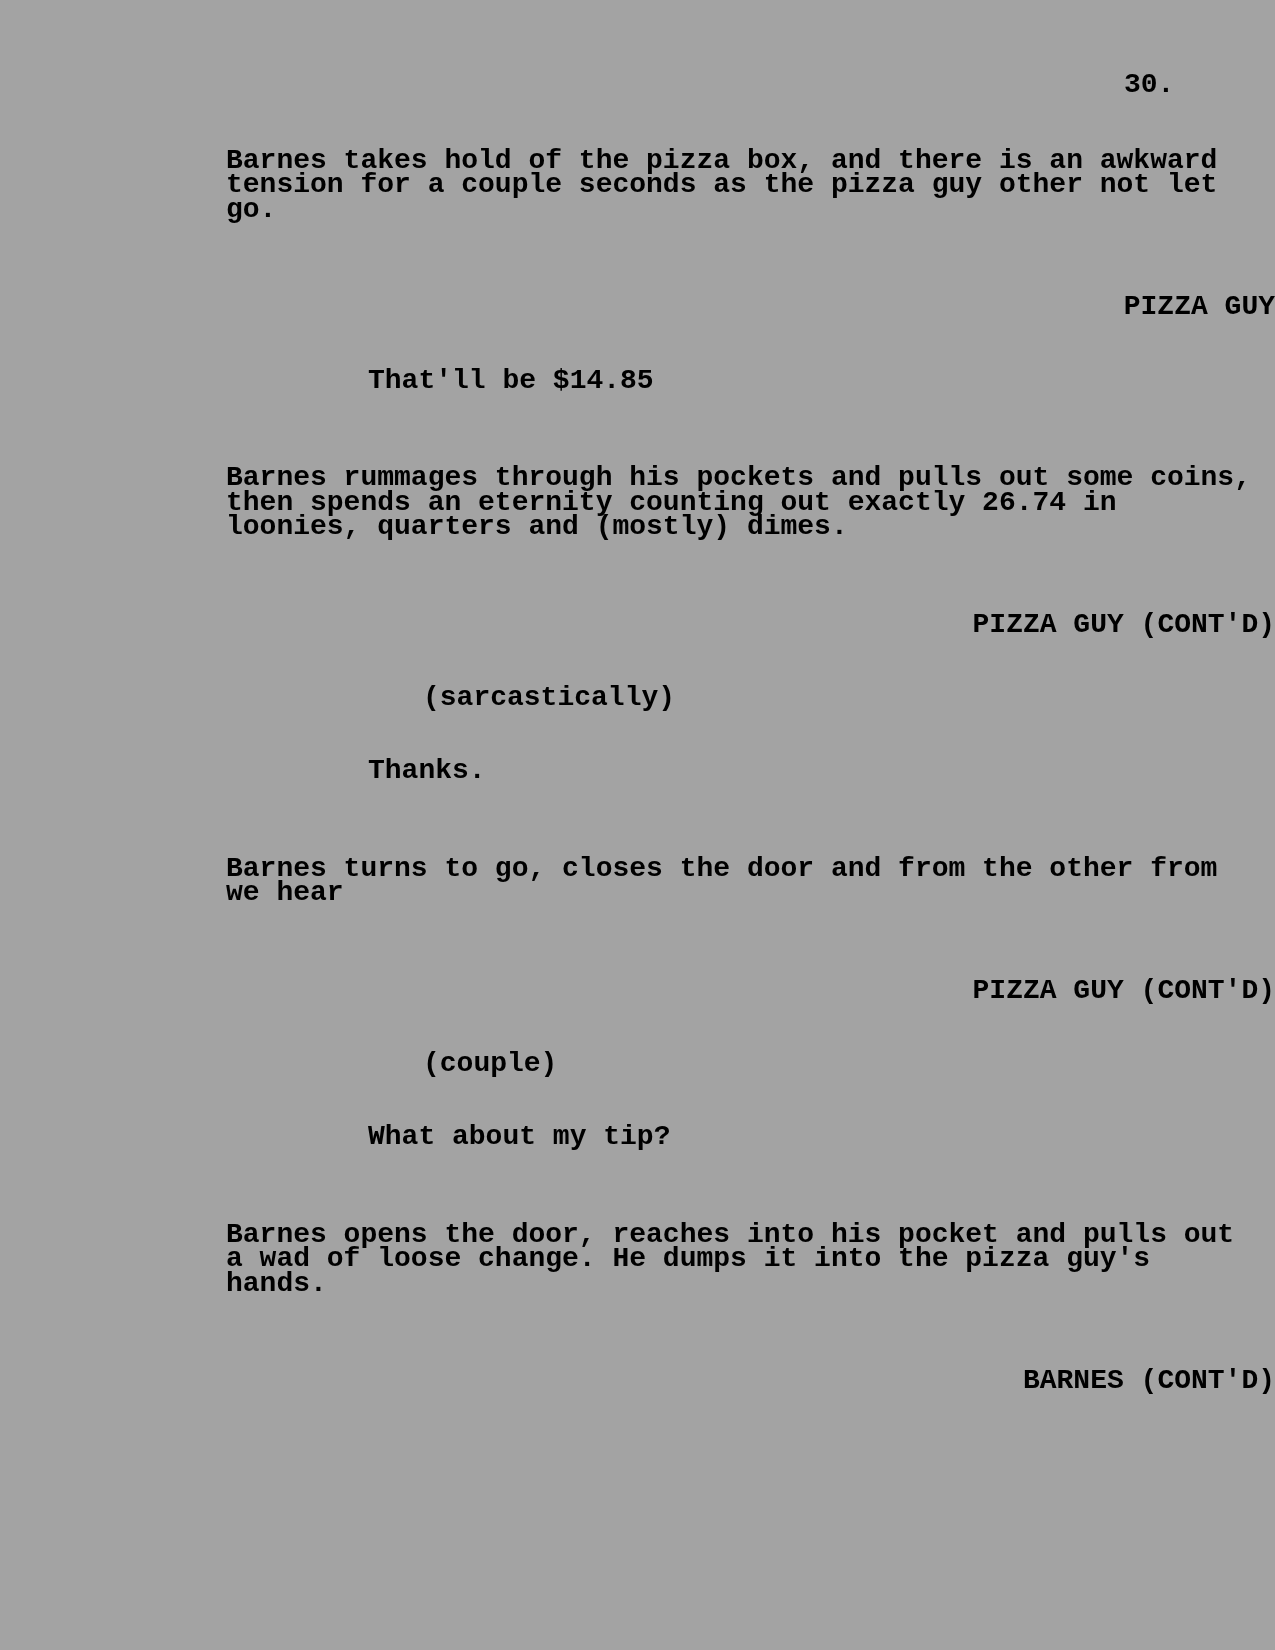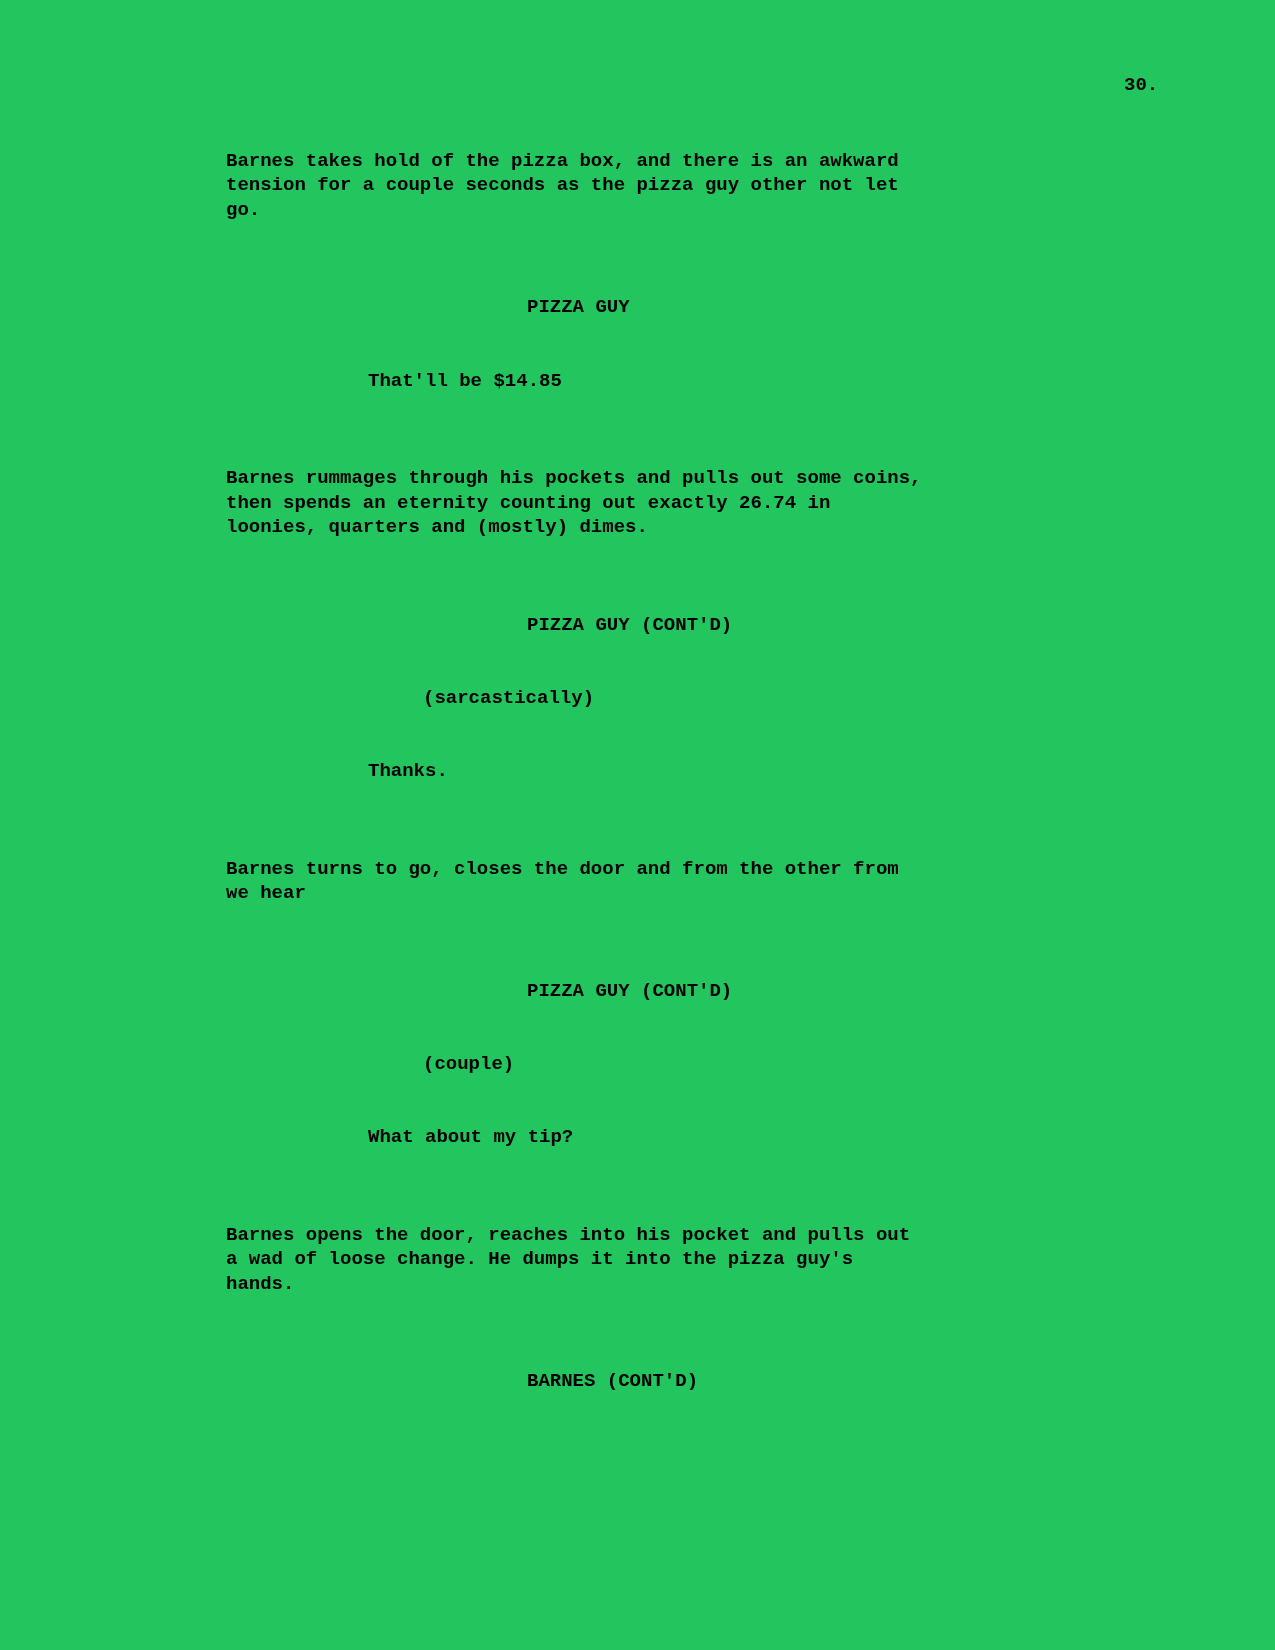--- a/index.html
+++ b/index.html
@@ -4,24 +4,24 @@
 <style>
   html, body {
     margin: 0;
     padding: 0;
     background: #ffffff;
   }
   .page {
     position: relative;
     width: 1275px;
     height: 1650px;
-    background: #22c55e;
+    background: #a3a3a3;
     color: #000000;
     font-family: "Liberation Mono", "DejaVu Sans Mono", monospace;
-    font-size: 19px;
+    font-size: 28px;
     line-height: 24.4px;
     font-weight: 700;
     box-sizing: border-box;
     overflow: hidden;
   }
   .page-number {
     position: absolute;
     top: 73px;
     left: 1124px;
     white-space: pre;
@@ -32,21 +32,21 @@
     left: 226px;
     right: 0;
   }
   .block {
     white-space: pre;
     margin-top: 24.4px;
   }
   .block:first-child {
     margin-top: 0;
   }
-  .dialogue .character { margin-left: 301px; } 
+  .dialogue .character { margin-left: 301px; text-align: right; } 
   .dialogue .paren     { margin-left: 197px; } 
   .dialogue .lines     { margin-left: 142px; } 
 </style>
 </head>
 <body>
 
 <div class="page">
 
   <div class="page-number">30.</div>
 

